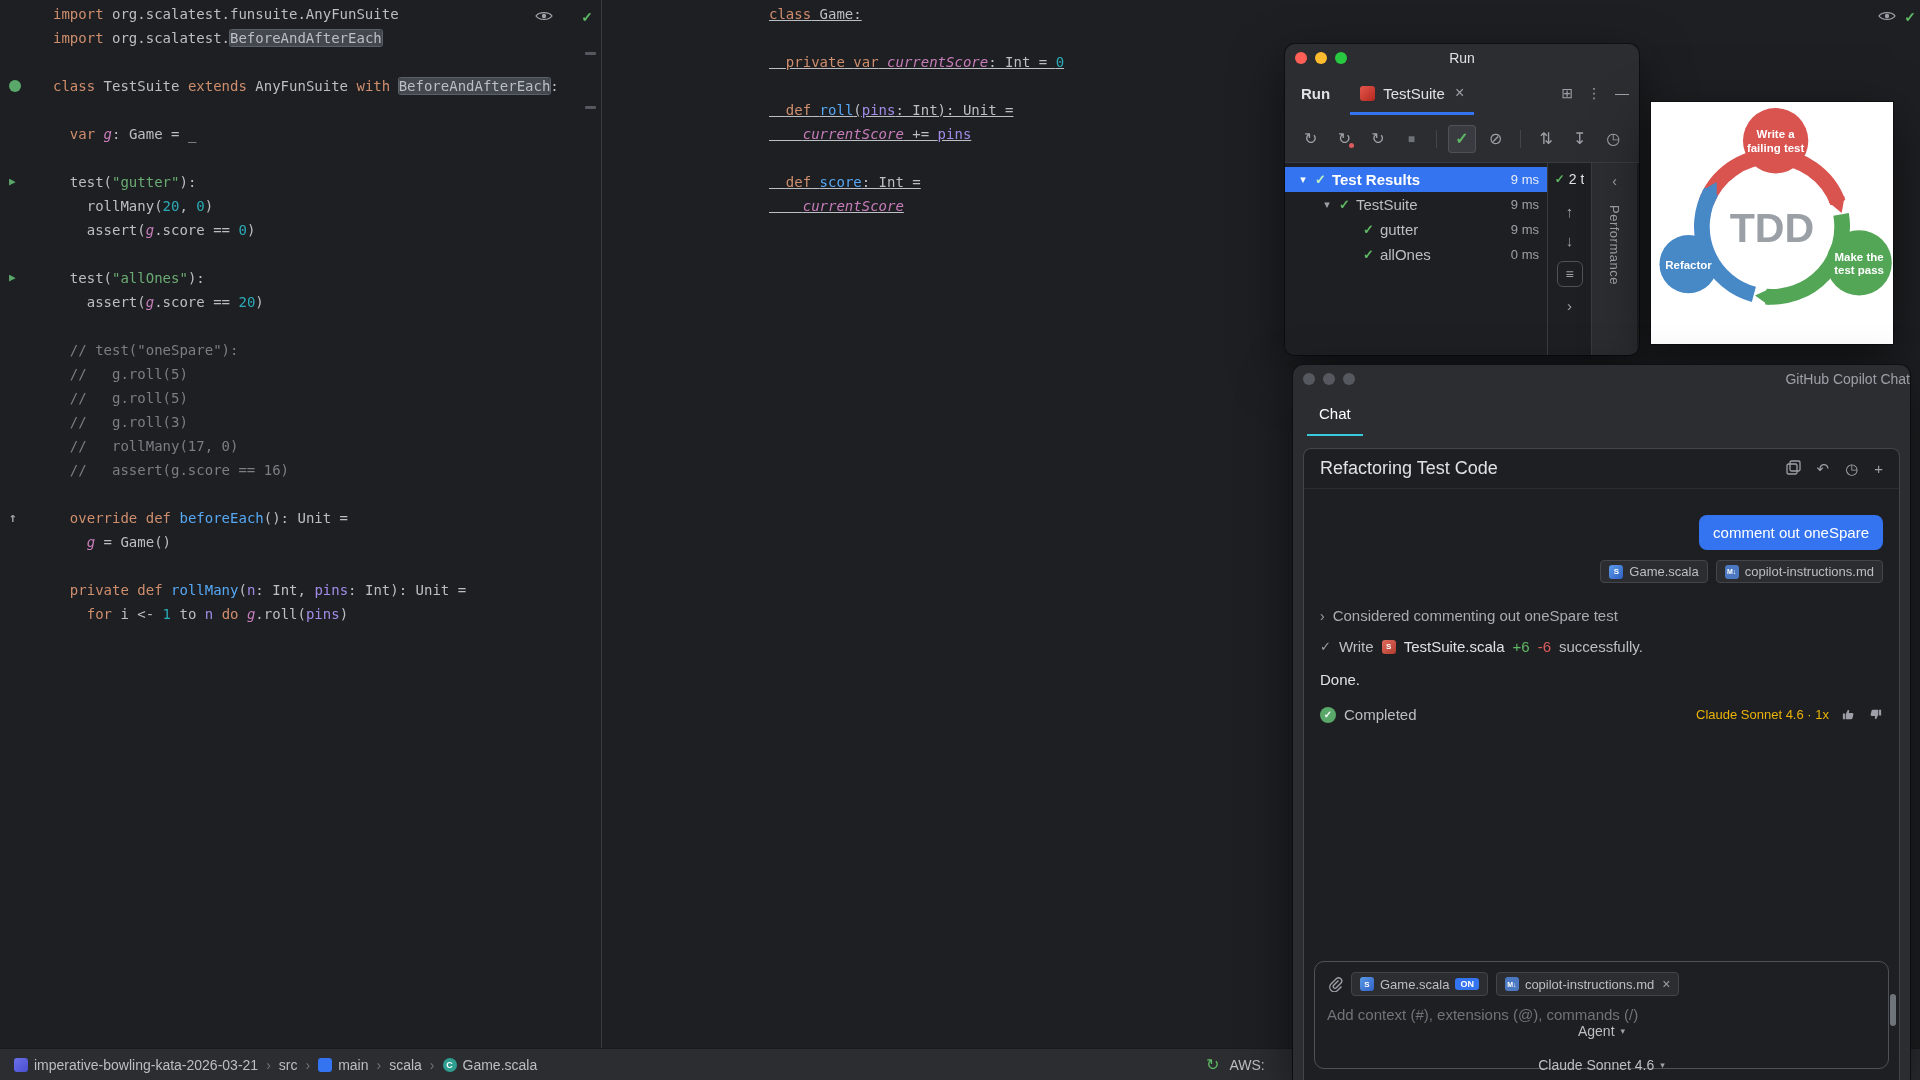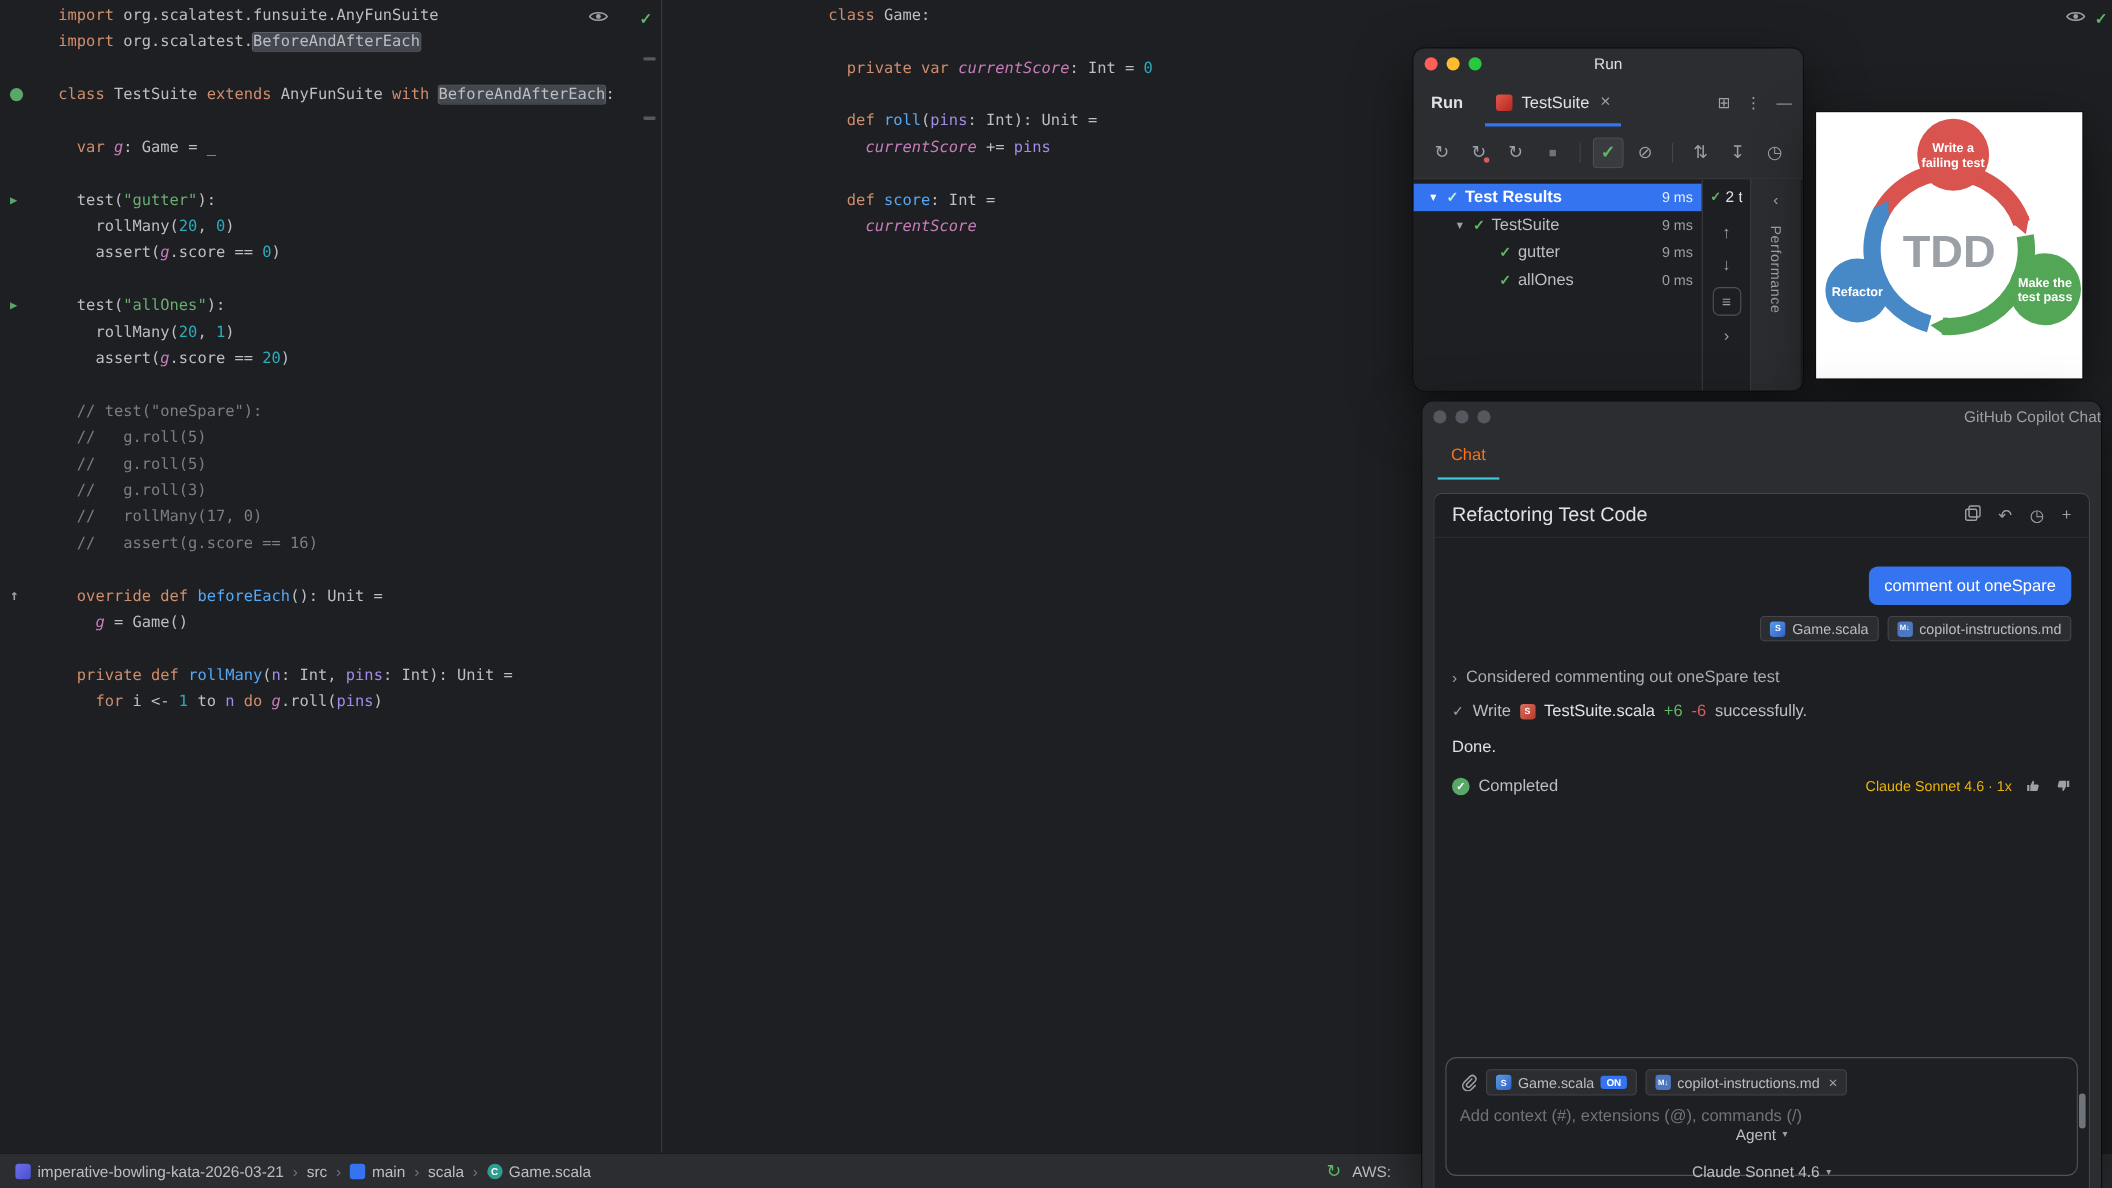--- a/index.html
+++ b/index.html
@@ -8,21 +8,21 @@
     position: relative; width: 1920px; height: 1080px; overflow: hidden;
     background:#1E1F22; font-family:"Liberation Sans", sans-serif; color:#BCBEC4;
   }
 
   
   .editor-area { position:absolute; inset:0 0 32px 0; display:flex; }
   .pane { position:relative;text-align:right; }
   .pane-left { width:602px; border-right:1px solid #393B40; }
   .pane-right { flex:1; }
   .code { position:absolute; top:2px; left:0; right:0; font-family:"DejaVu Sans Mono", monospace; font-size:14px; line-height:24px; }
-  .code-right { left:151px; }
+  .code-right { left:167px;text-decoration:underline; }
   .code-line { height:24px; display:flex; align-items:center; }
   .gutter { width:53px; padding-left:9px; flex:none; display:flex; align-items:center; }
   .gicon { display:inline-flex; align-items:center; justify-content:center; }
   .g-run { color:#59A869; font-size:11px; }
   .g-run-class { width:12px; height:12px; border-radius:50%; background:#59A869; }
   .g-override { color:#9DA0A8; font-size:13px; font-weight:bold; }
   .ctext { white-space:pre; }
   .tok-k { color:#CF8E6D; }
   .tok-s { color:#6AAB73; }
   .tok-n { color:#2AACB8; }
@@ -106,21 +106,21 @@
   .arc { fill:none; stroke-width:13; }
   .badge-t { fill:#fff; font-size:9.5px; font-weight:bold; text-anchor:middle; font-family:"Liberation Sans",sans-serif; }
   .tdd-center { fill:#9AA0A6; font-size:34px; font-weight:bold; text-anchor:middle; font-family:"Liberation Sans",sans-serif; }
 
   
   .copilot { position:absolute; left:1293px; top:365px; width:617px; height:715px; border-radius:10px 10px 0 0;
     background:#2B2D30; display:flex; flex-direction:column; }
   .cp-titlebar { height:27px; position:relative; display:flex; align-items:center; flex:none; }
   .cp-title { position:absolute; left:0; right:0; text-align:right; font-size:14px; color:#9DA0A8; }
   .cp-tabs { height:44px; display:flex; align-items:stretch; padding:0 14px; flex:none; }
-  .cp-tab { display:flex; align-items:center; padding:0 12px; font-size:15px; color:#f97316; border-bottom:2px solid #3AC9DC; }
+  .cp-tab { display:flex; align-items:center; padding:0 12px; font-size:15px; color:#ffffff; border-bottom:2px solid #3AC9DC; }
   .cp-box { flex:1; margin:12px 10px 0 10px; border:1px solid #43454A; border-bottom:none; border-radius:8px 8px 0 0;
     background:#1E1F22; display:flex; flex-direction:column; position:relative; overflow:hidden; }
   .cp-header { height:40px; display:flex; align-items:center; padding:0 16px; border-bottom:1px solid #2B2D30; flex:none; }
   .cp-header-title { font-size:18px; color:#DFE1E5; }
   .cp-header-icons { margin-left:auto; display:flex; align-items:center; gap:16px; color:#9DA0A8; font-size:15px; }
   .cp-messages { flex:1; padding:0 16px; font-size:15px; position:relative; }
   .msg-user-row { display:flex; justify-content:flex-end; margin-top:26px; }
   .bubble { background:#3574F0; color:#fff; padding:9px 14px; border-radius:8px; font-size:15px; }
   .chips-row { display:flex; justify-content:flex-end; gap:8px; margin-top:10px; }
   .chip { display:inline-flex; align-items:center; gap:6px; background:#2B2D30; border:1px solid #43454A;
@@ -218,24 +218,20 @@
             <span class="ctext"></span>
           </div>
           <div class="code-line">
             <span class="gutter">
               <span class="gicon g-run">▶</span>
             </span>
             <span class="ctext"><span class="tok-t">  test(</span><span class="tok-s">"allOnes"</span><span class="tok-t">):</span></span>
           </div>
           <div class="code-line">
             <span class="gutter"></span>
-            <span class="ctext"><span class="tok-t">    rollMany(</span><span class="tok-n">20</span><span class="tok-t">, </span><span class="tok-n">1</span><span class="tok-t">)</span></span>
-          </div>
-          <div class="code-line">
-            <span class="gutter"></span>
             <span class="ctext"><span class="tok-t">    assert(</span><span class="tok-f">g</span><span class="tok-t">.score == </span><span class="tok-n">20</span><span class="tok-t">)</span></span>
           </div>
           <div class="code-line">
             <span class="gutter"></span>
             <span class="ctext"></span>
           </div>
           <div class="code-line">
             <span class="gutter"></span>
             <span class="ctext"><span class="tok-c">  // test("oneSpare"):</span></span>
           </div>

